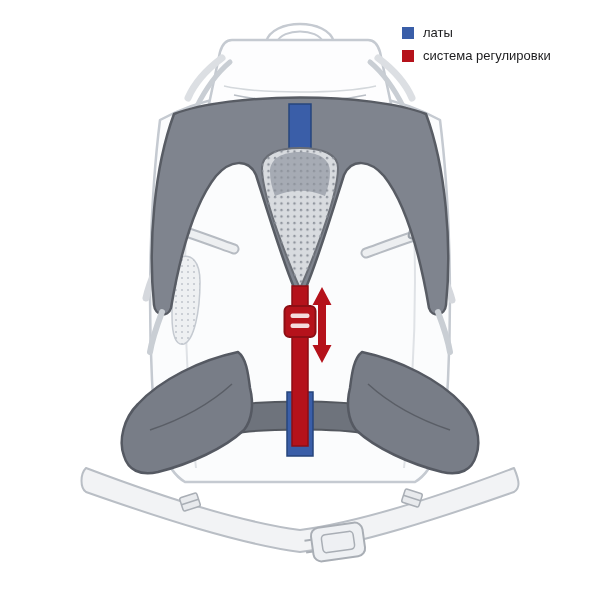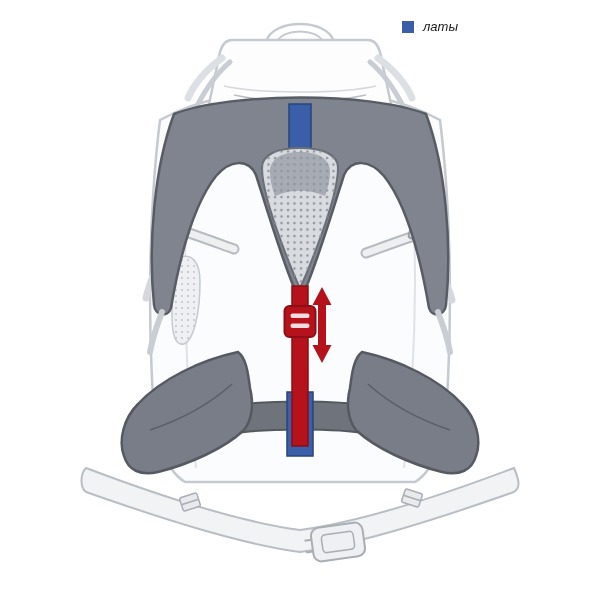--- a/index.html
+++ b/index.html
@@ -8,25 +8,24 @@
     width: 600px;
     height: 600px;
     background: #ffffff;
     overflow: hidden;
     font-family: "Liberation Sans", sans-serif;
   }
   .illustration { position: absolute; left: 0; top: 0; }
   .legend {
     position: absolute;
     left: 402px;
-    top: 20px;
+    top: 26px;
     display: flex;
     flex-direction: column;
     gap: 9px;
-    font-style: italic;
   }
   .legend-item { display: flex; align-items: center; gap: 9px; }
   .legend-item svg { display: block; flex: 0 0 auto; }
   .legend-label {
     font-size: 13px;
     line-height: 14px;
     color: #1c1c1e;
     white-space: nowrap;
   }
 </style>
@@ -165,15 +164,21 @@
     <path d="M322,287 L331.5,305 L326,305 L326,345 L331.5,345 L322,363 L312.5,345 L318,345 L318,305 L312.5,305 Z" fill="#b5121b"></path>
   </svg>
 
   <div class="legend">
     <div class="legend-item">
       <svg width="12" height="12">
         <rect width="12" height="12" fill="#3a5ea8"></rect>
       </svg>
       <span class="legend-label">латы</span>
     </div>
+    <div class="legend-item">
+      <svg width="12" height="12">
+        <rect width="12" height="12" fill="#b5121b"></rect>
+      </svg>
+      <span class="legend-label">система регулировки</span>
+    </div>
   </div>
 
 </div>
 
 </body></html>

